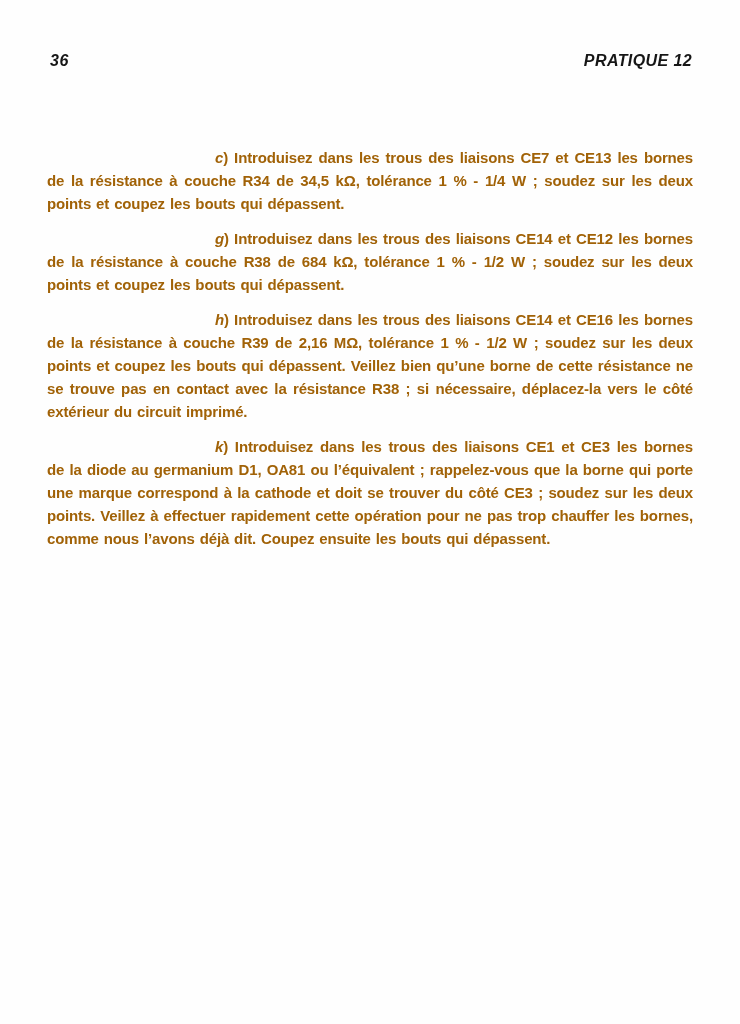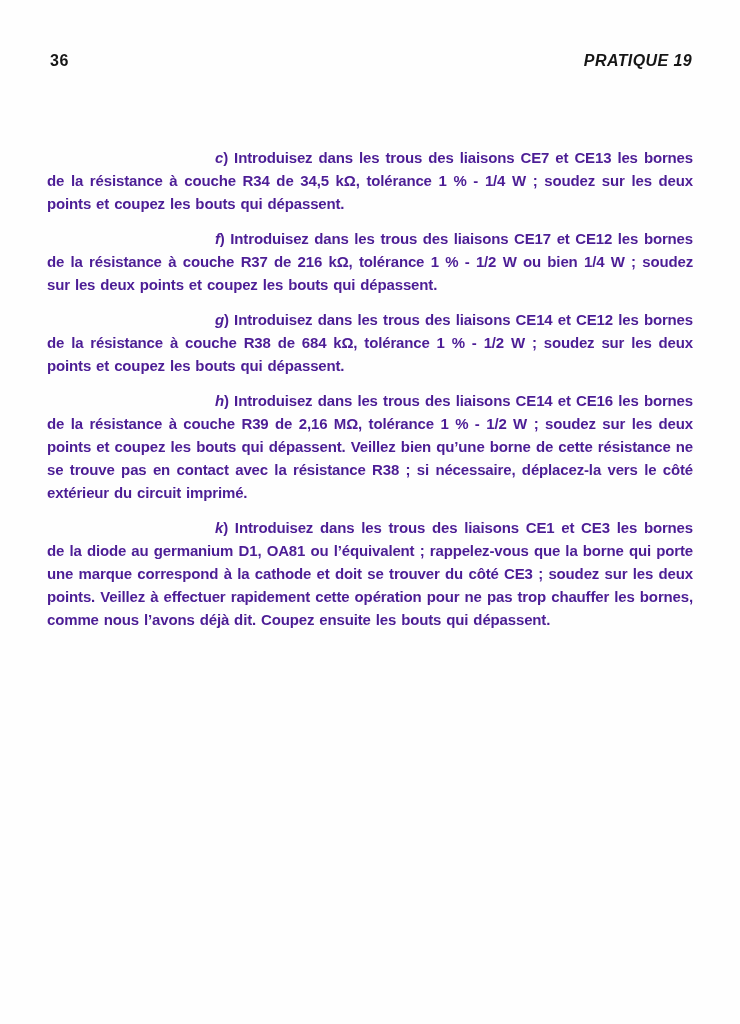--- a/index.html
+++ b/index.html
@@ -22,20 +22,21 @@
     left: 50px;
     right: 48px;
     display: flex;
     justify-content: space-between;
     align-items: baseline;
   }
   .page-number {
     font-size: 16px;
     font-weight: 700;
     letter-spacing: 0.5px;
+    font-style: italic;
   }
   .running-title {
     font-size: 16px;
     font-weight: 700;
     font-style: italic;
     letter-spacing: 0.4px;
   }
   .content {
     position: absolute;
     top: 146px;
@@ -44,43 +45,42 @@
   }
   p.para {
     margin: 0 0 12px 0;
     font-size: 15px;
     font-weight: 700;
     line-height: 23px;
     text-align: justify;
     text-indent: 168px;
     letter-spacing: -0.15px;
     word-spacing: 1px;
-    color: #4c1d95;
+    color: #a16207;
   }
   p.para .pm {
     font-style: italic;
   }
 </style>
 </head>
 <body>
 
 <div class="page">
 
   <div class="page-header">
     <span class="page-number">36</span>
-    <span class="running-title">PRATIQUE 19</span>
+    <span class="running-title">PRATIQUE 12</span>
   </div>
 
   <div class="content">
 
     <p class="para"><span class="pm">c</span><span>) Introduisez dans les trous des liaisons CE7 et CE13 les bornes de la résistance à couche R34 de 34,5 kΩ, tolérance 1 % - 1/4 W ; soudez sur les deux points et coupez les bouts qui dépassent.</span></p>
 
 
 
-    <p class="para"><span class="pm">f</span><span>) Introduisez dans les trous des liaisons CE17 et CE12 les bornes de la résistance à couche R37 de 216 kΩ, tolérance 1 % - 1/2 W ou bien 1/4 W ; soudez sur les deux points et coupez les bouts qui dépassent.</span></p>
 
     <p class="para"><span class="pm">g</span><span>) Introduisez dans les trous des liaisons CE14 et CE12 les bornes de la résistance à couche R38 de 684 kΩ, tolérance 1 % - 1/2 W ; soudez sur les deux points et coupez les bouts qui dépassent.</span></p>
 
     <p class="para"><span class="pm">h</span><span>) Introduisez dans les trous des liaisons CE14 et CE16 les bornes de la résistance à couche R39 de 2,16 MΩ, tolérance 1 % - 1/2 W ; soudez sur les deux points et coupez les bouts qui dépassent. Veillez bien qu’une borne de cette résistance ne se trouve pas en contact avec la résistance R38 ; si nécessaire, déplacez-la vers le côté extérieur du circuit imprimé.</span></p>
 
 
 
     <p class="para"><span class="pm">k</span><span>) Introduisez dans les trous des liaisons CE1 et CE3 les bornes de la diode au germanium D1, OA81 ou l’équivalent ; rappelez-vous que la borne qui porte une marque correspond à la cathode et doit se trouver du côté CE3 ; soudez sur les deux points. Veillez à effectuer rapidement cette opération pour ne pas trop chauffer les bornes, comme nous l’avons déjà dit. Coupez ensuite les bouts qui dépassent.</span></p>
 
   </div>

